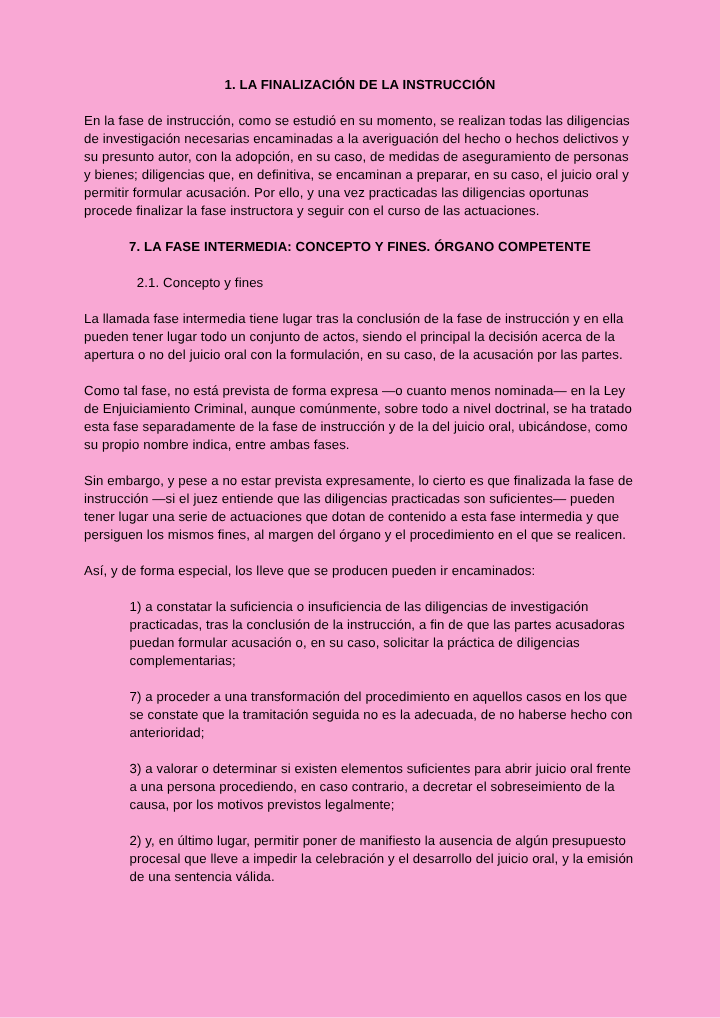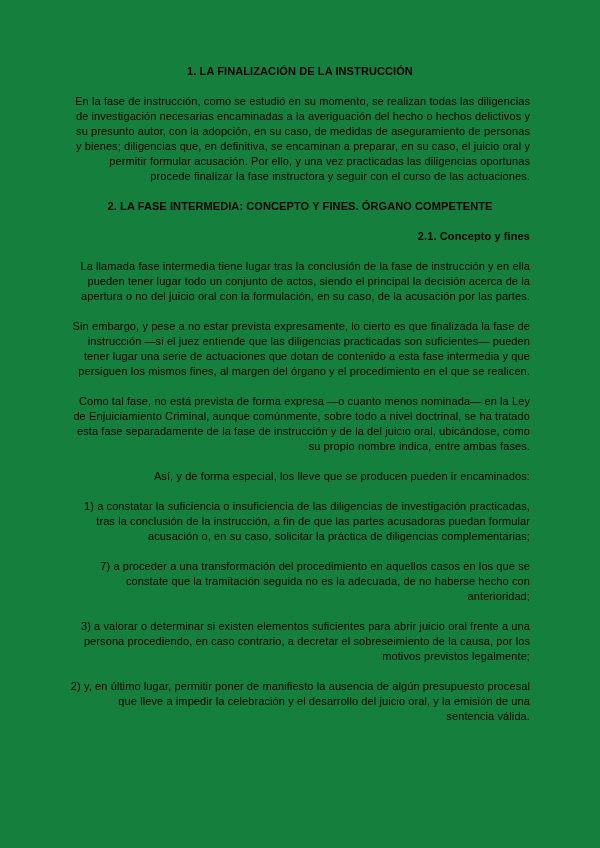--- a/index.html
+++ b/index.html
@@ -12,59 +12,60 @@
     background: #ffffff;
     color: #000000;
     font-family: "Liberation Sans", "DejaVu Sans", sans-serif;
     overflow: hidden;
   }
   .page {
     box-sizing: border-box;
     width: 600px;
     height: 848px;
     padding: 64px 70px 40px 70px;
-    background: #15803d;
+    background: #f9a8d4;
   }
   .page h1, .page h2, .page p {
     font-size: 11px;
     line-height: 15px;
     margin: 0 0 15px 0;
     font-weight: normal;
-    text-align: right;
+    text-align: left;
     letter-spacing: 0.1px;
   }
   h1.heading-center {
     font-weight: bold;
     text-align: center;
   }
   h2.heading-sub {
-    font-weight: bold;
-    margin-left: 20px;
+    font-weight: normal;
+    margin-left: 44px;
   }
   p.numbered-item {
+    margin-left: 38px;
   }
 </style>
 </head>
 <body>
 
 <div class="page">
 
   <h1 class="heading-center">1. LA FINALIZACIÓN DE LA INSTRUCCIÓN</h1>
 
   <p>En la fase de instrucción, como se estudió en su momento, se realizan todas las diligencias de investigación necesarias encaminadas a la averiguación del hecho o hechos delictivos y su presunto autor, con la adopción, en su caso, de medidas de aseguramiento de personas y bienes; diligencias que, en definitiva, se encaminan a preparar, en su caso, el juicio oral y permitir formular acusación. Por ello, y una vez practicadas las diligencias oportunas procede finalizar la fase instructora y seguir con el curso de las actuaciones.</p>
 
-  <h1 class="heading-center">2. LA FASE INTERMEDIA: CONCEPTO Y FINES. ÓRGANO COMPETENTE</h1>
+  <h1 class="heading-center">7. LA FASE INTERMEDIA: CONCEPTO Y FINES. ÓRGANO COMPETENTE</h1>
 
   <h2 class="heading-sub">2.1. Concepto y fines</h2>
 
   <p>La llamada fase intermedia tiene lugar tras la conclusión de la fase de instrucción y en ella pueden tener lugar todo un conjunto de actos, siendo el principal la decisión acerca de la apertura o no del juicio oral con la formulación, en su caso, de la acusación por las partes.</p>
 
+  <p>Como tal fase, no está prevista de forma expresa —o cuanto menos nominada— en la Ley de Enjuiciamiento Criminal, aunque comúnmente, sobre todo a nivel doctrinal, se ha tratado esta fase separadamente de la fase de instrucción y de la del juicio oral, ubicándose, como su propio nombre indica, entre ambas fases.</p>
+
   <p>Sin embargo, y pese a no estar prevista expresamente, lo cierto es que finalizada la fase de instrucción —si el juez entiende que las diligencias practicadas son suficientes— pueden tener lugar una serie de actuaciones que dotan de contenido a esta fase intermedia y que persiguen los mismos fines, al margen del órgano y el procedimiento en el que se realicen.</p>
-
-  <p>Como tal fase, no está prevista de forma expresa —o cuanto menos nominada— en la Ley de Enjuiciamiento Criminal, aunque comúnmente, sobre todo a nivel doctrinal, se ha tratado esta fase separadamente de la fase de instrucción y de la del juicio oral, ubicándose, como su propio nombre indica, entre ambas fases.</p>
 
   <p>Así, y de forma especial, los lleve que se producen pueden ir encaminados:</p>
 
   <p class="numbered-item">1) a constatar la suficiencia o insuficiencia de las diligencias de investigación practicadas, tras la conclusión de la instrucción, a fin de que las partes acusadoras puedan formular acusación o, en su caso, solicitar la práctica de diligencias complementarias;</p>
 
   <p class="numbered-item">7) a proceder a una transformación del procedimiento en aquellos casos en los que se constate que la tramitación seguida no es la adecuada, de no haberse hecho con anterioridad;</p>
 
   <p class="numbered-item">3) a valorar o determinar si existen elementos suficientes para abrir juicio oral frente a una persona procediendo, en caso contrario, a decretar el sobreseimiento de la causa, por los motivos previstos legalmente;</p>
 
   <p class="numbered-item">2) y, en último lugar, permitir poner de manifiesto la ausencia de algún presupuesto procesal que lleve a impedir la celebración y el desarrollo del juicio oral, y la emisión de una sentencia válida.</p>

